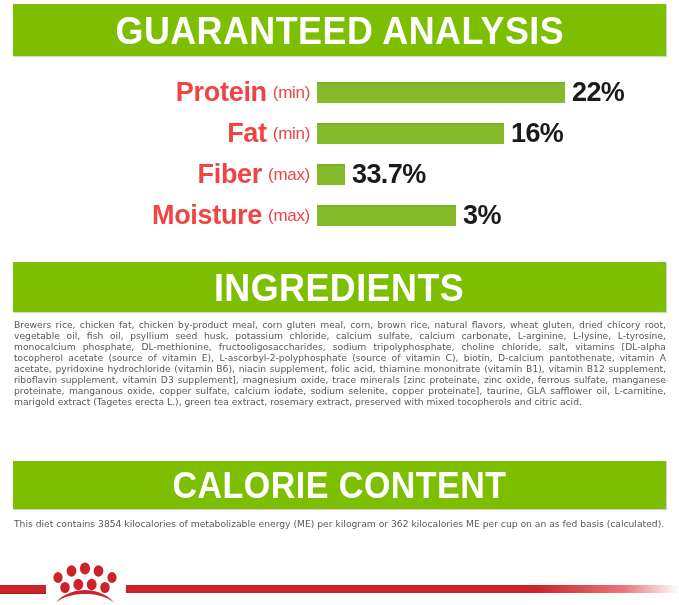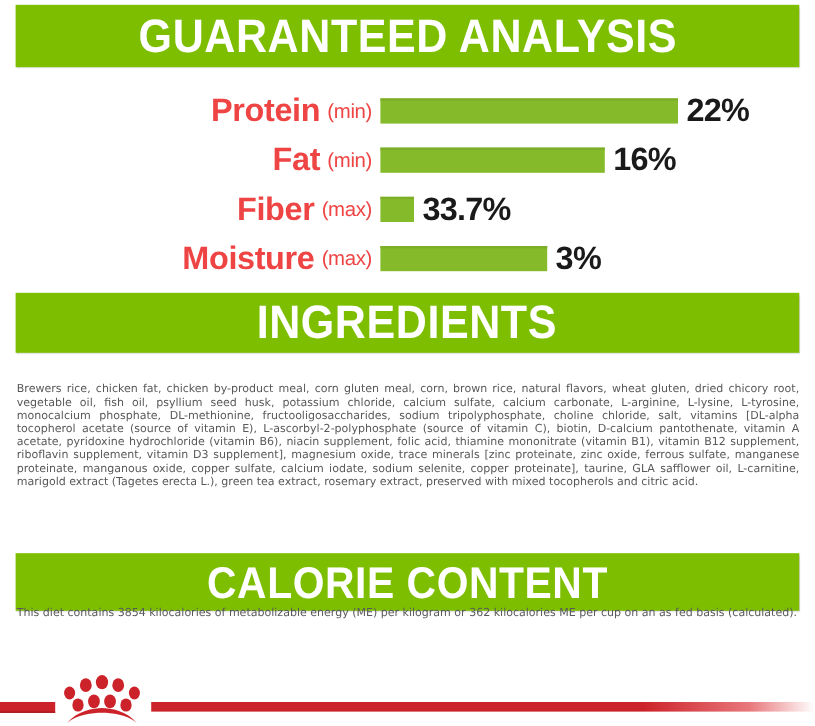--- a/index.html
+++ b/index.html
@@ -39,21 +39,21 @@
     font-weight: bold;
     letter-spacing: 0.5px;
     text-align: center;
     line-height: 1;
     transform: scaleX(0.92);
   }
 
   #banner-guaranteed { top: 4px; height: 52px; }
   #banner-guaranteed .banner-title { font-size: 39px; }
 
-  #banner-ingredients { top: 244px; height: 50px; }
+  #banner-ingredients { top: 262px; height: 50px; }
   #banner-ingredients .banner-title { font-size: 39px; }
 
   #banner-calorie { top: 461px; height: 48px; }
   #banner-calorie .banner-title { font-size: 37px; }
 
   
   .ga-table {
     position: absolute;
     left: 0;
     top: 72px;
@@ -114,21 +114,21 @@
     left: 14px;
     width: 652px;
     color: #59595b;
     font-family: "DejaVu Sans", sans-serif;
     font-size: 9.2px;
     line-height: 11px;
     text-align: justify;
   }
   #ingredients-text { top: 319px; }
   #calorie-text {
-    top: 504px;
+    top: 517px;
     text-align: left;
     line-height: 13.5px;
   }
 
   
   .footer {
     position: absolute;
     left: 0;
     top: 560px;
     width: 679px;

